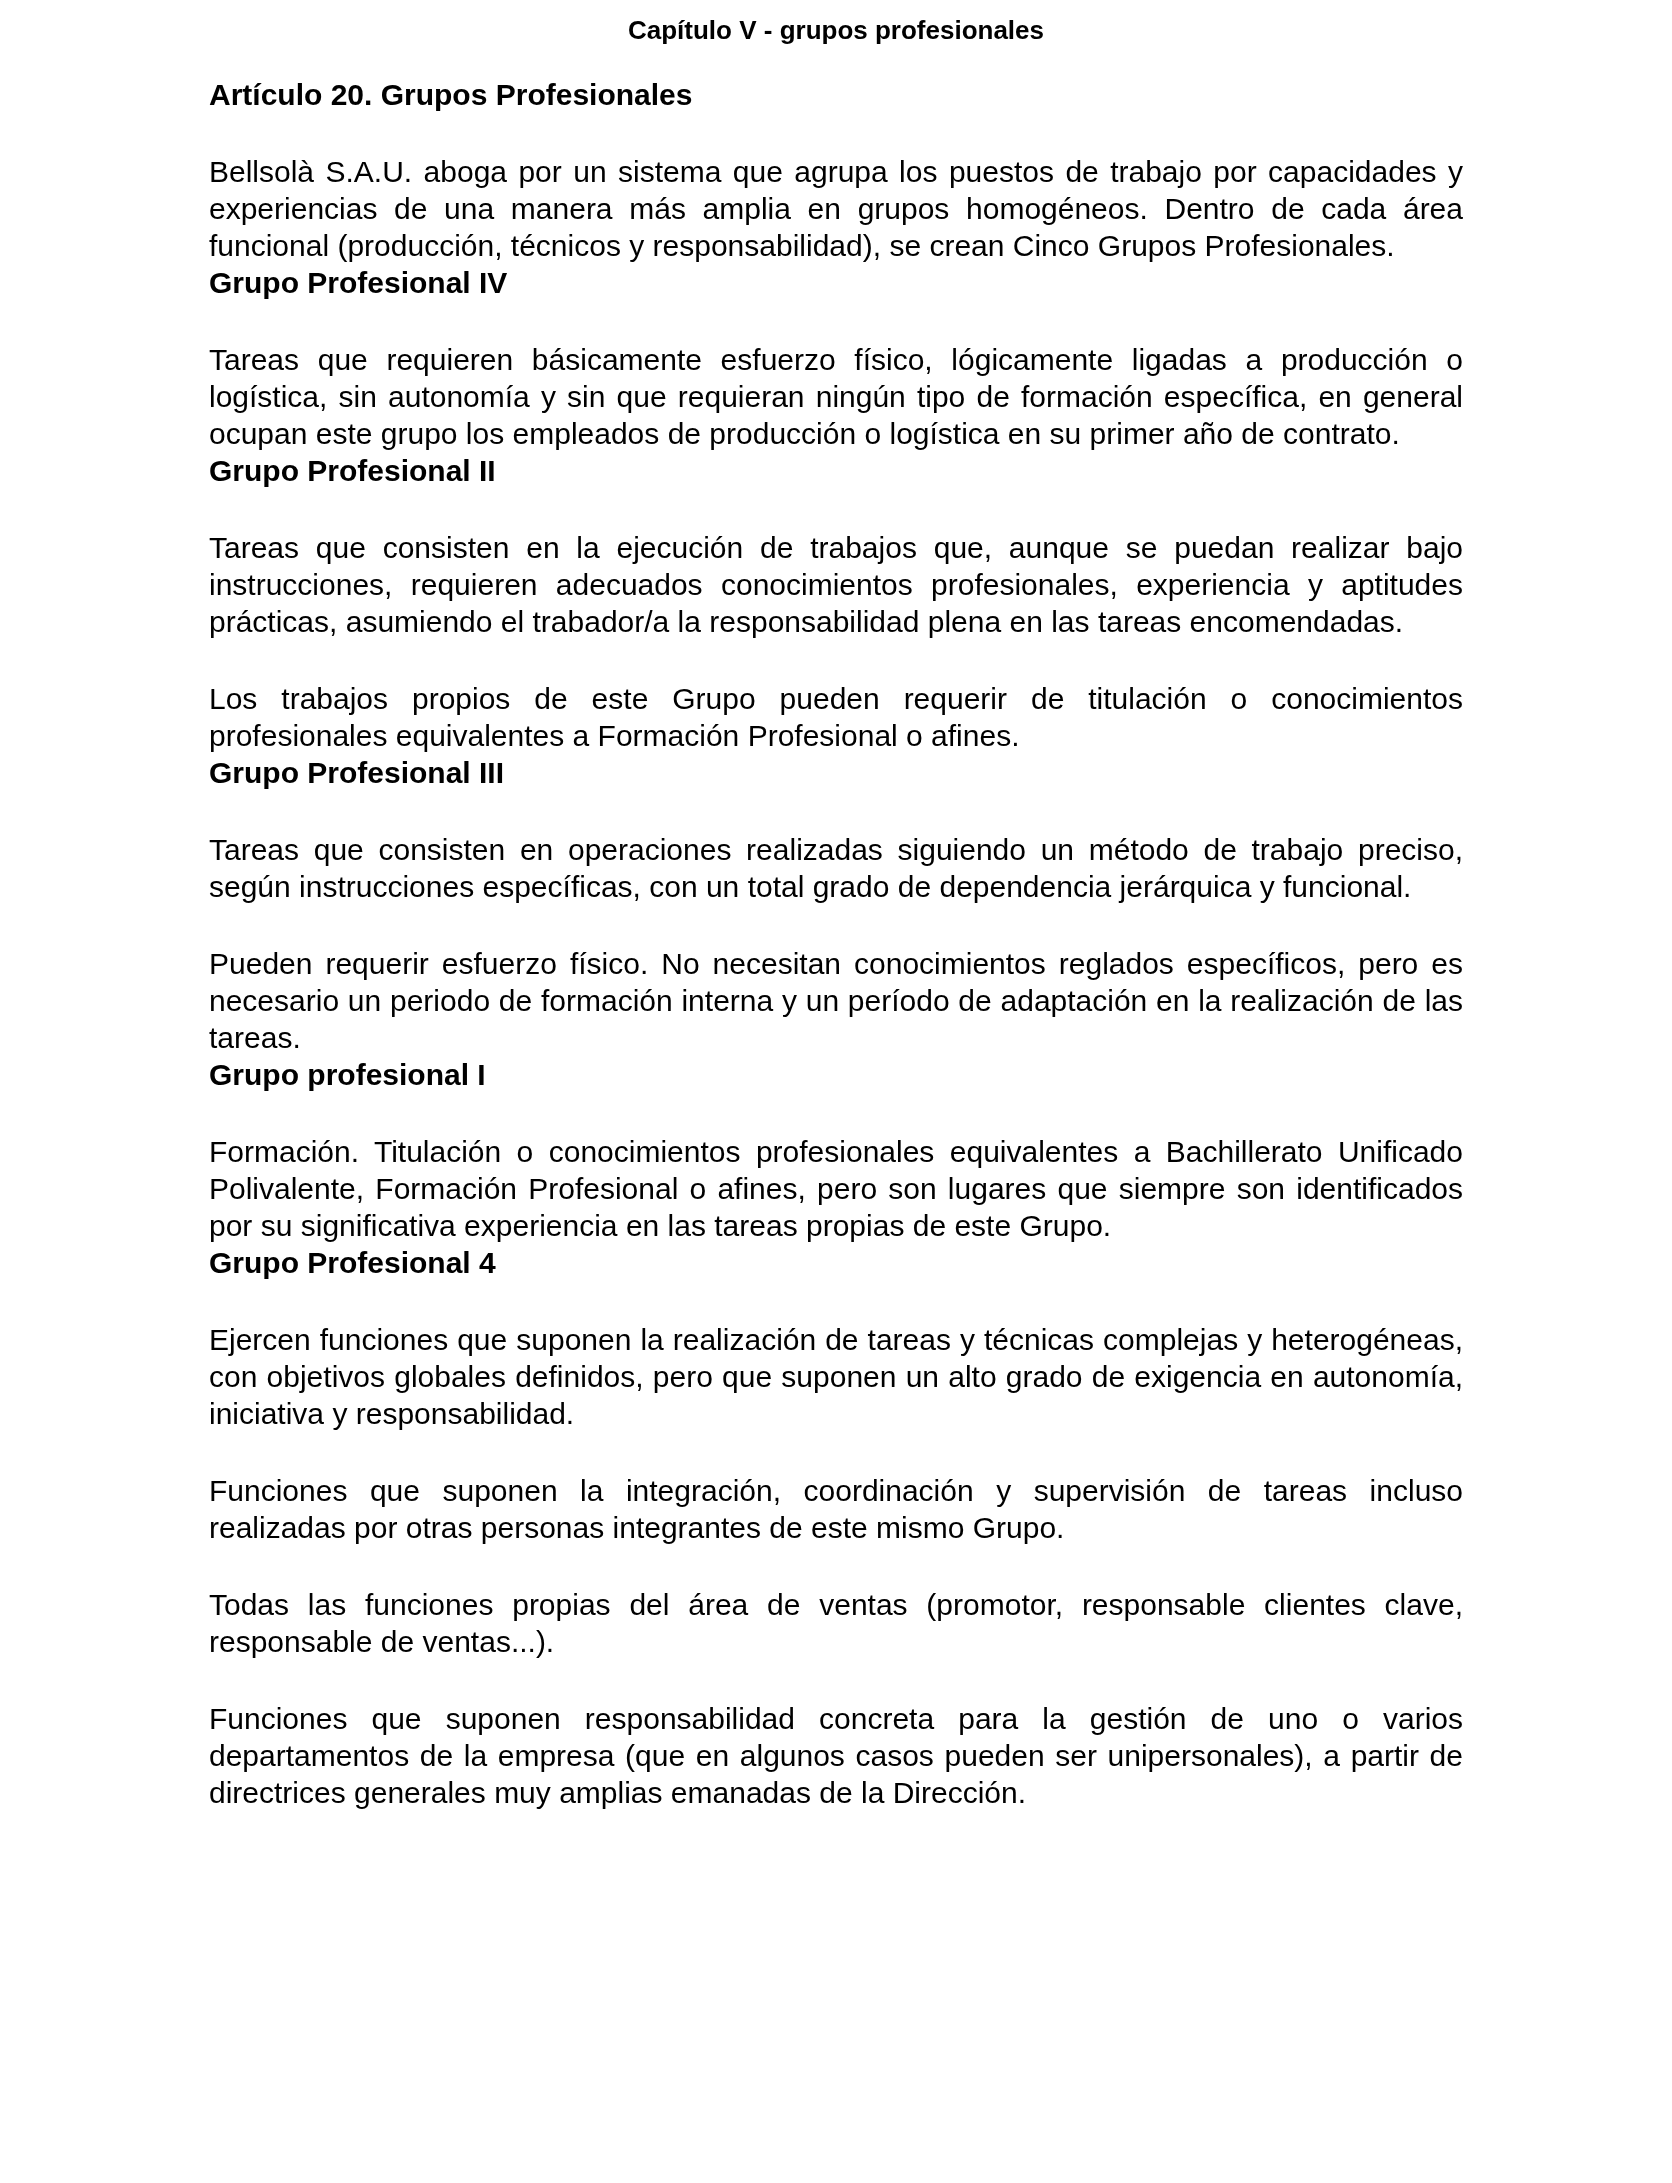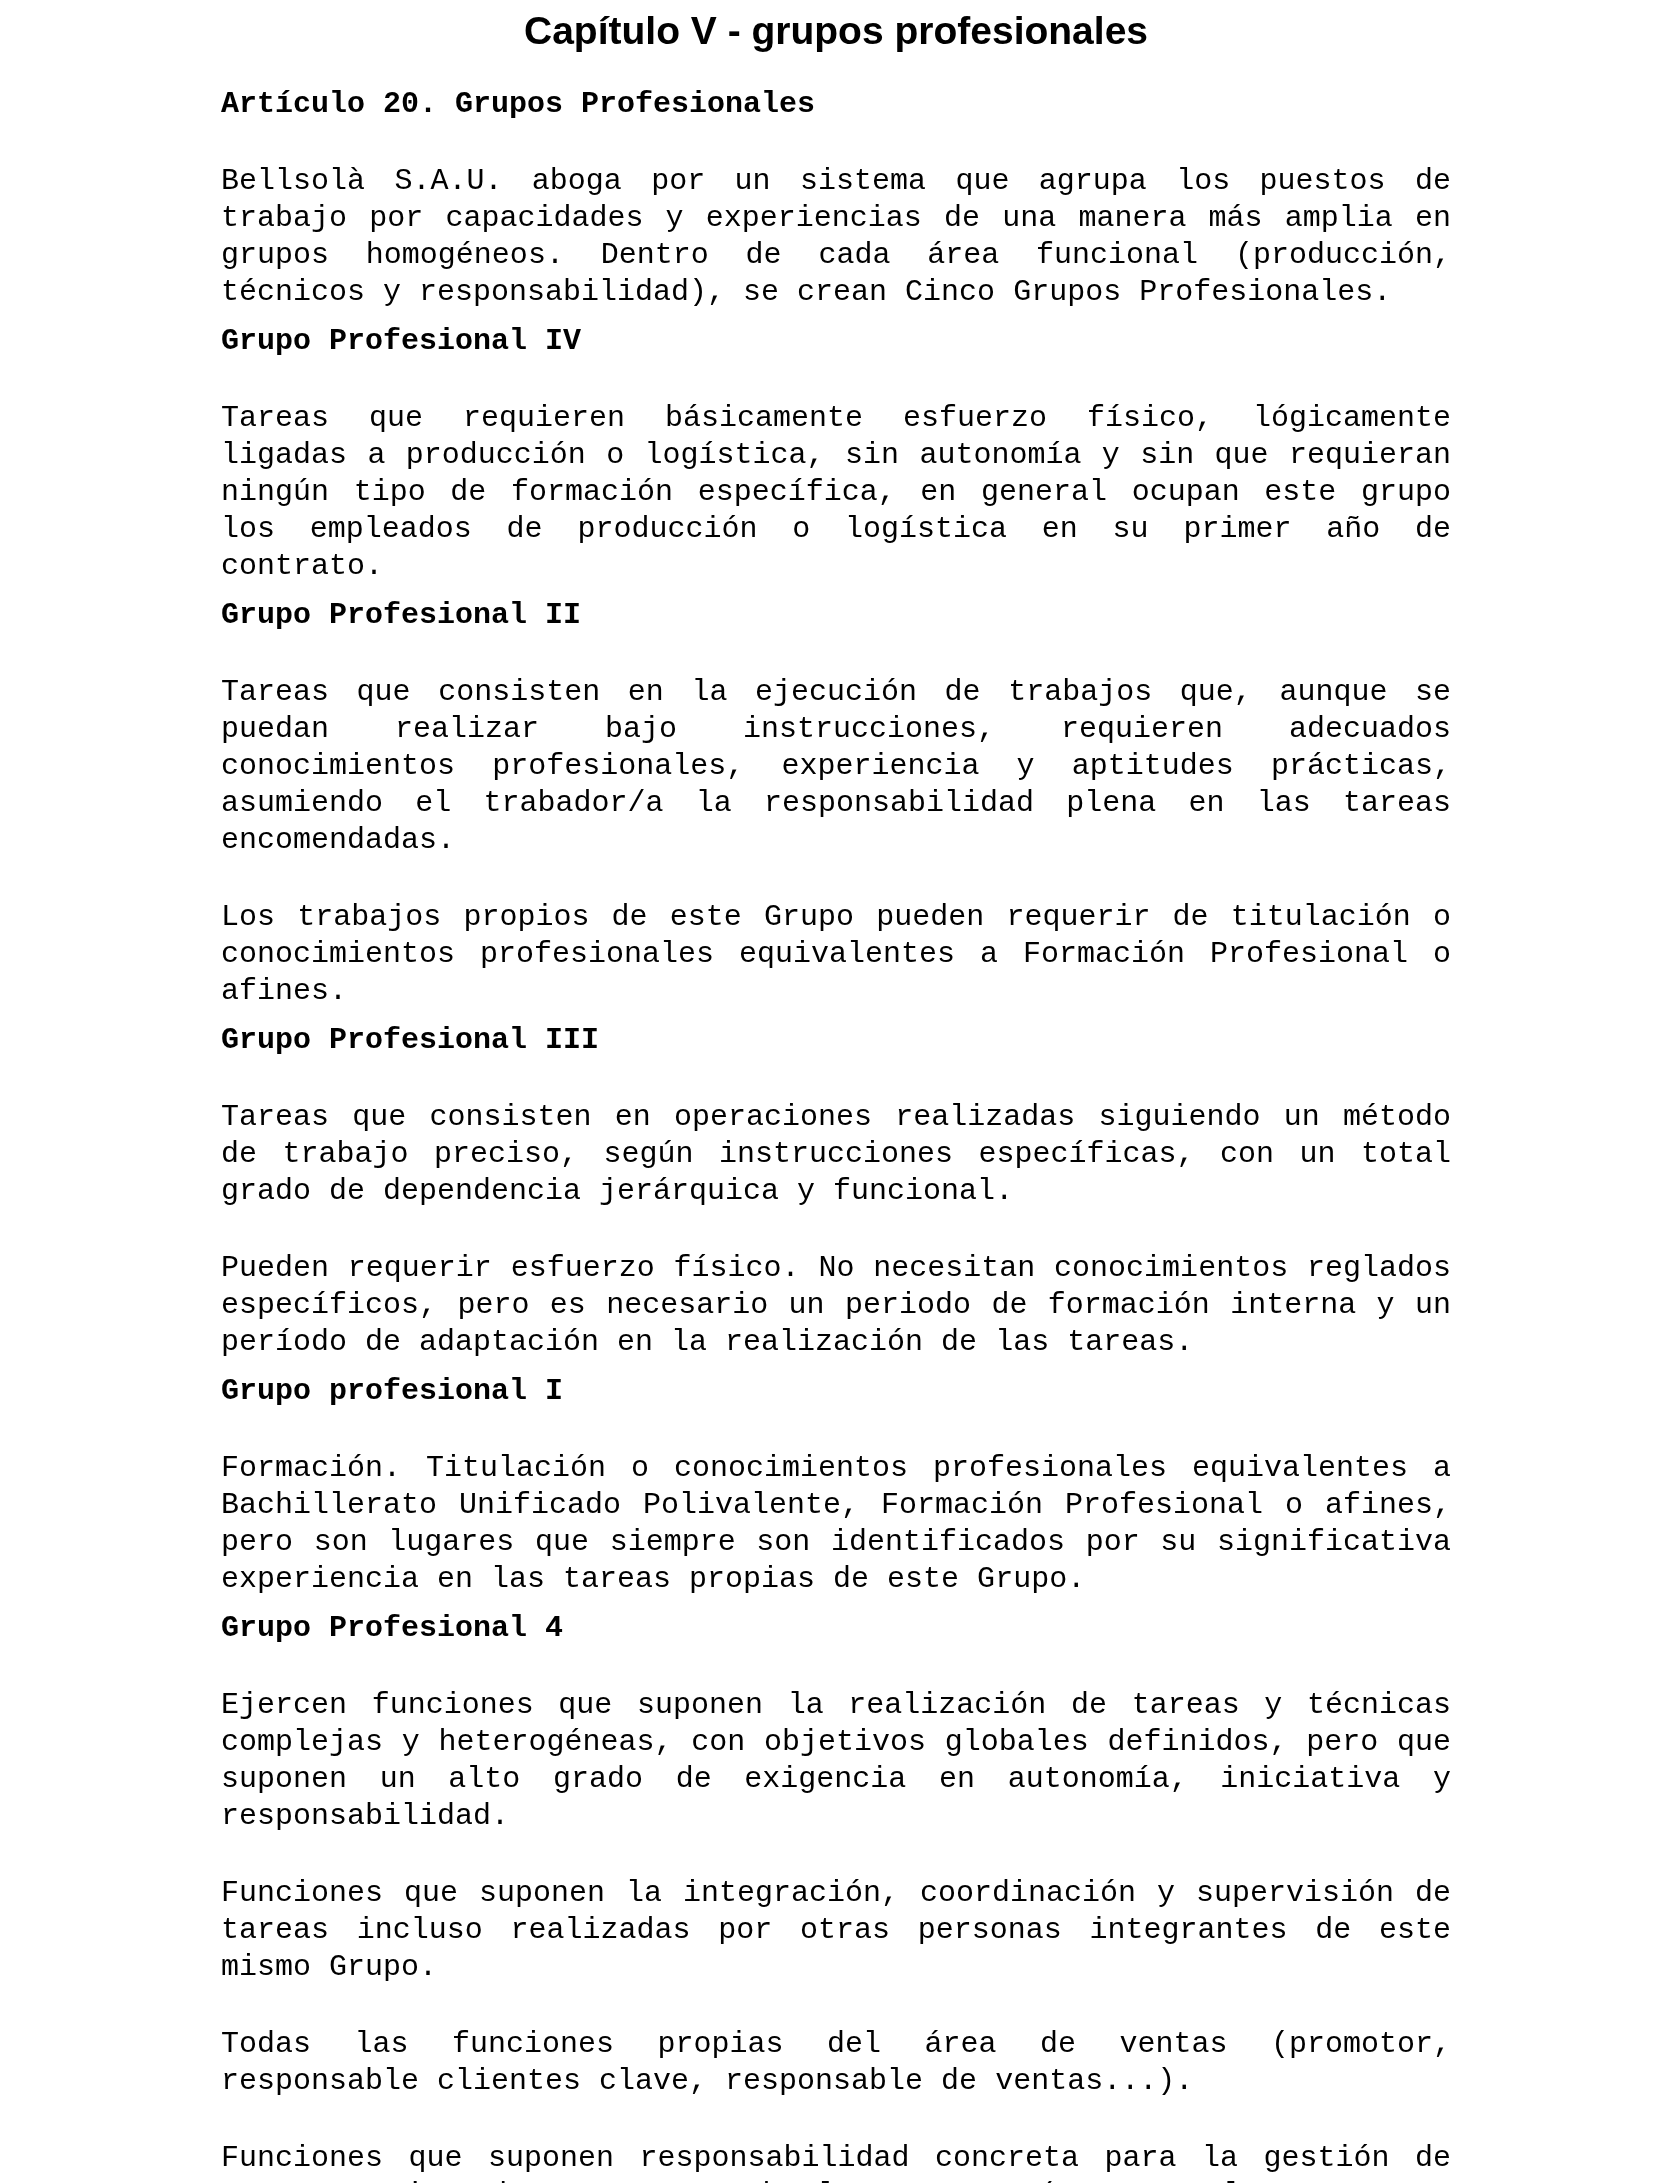--- a/index.html
+++ b/index.html
@@ -14,30 +14,29 @@
     font-family: "Liberation Sans", sans-serif;
     overflow: hidden;
   }
   .page {
     box-sizing: border-box;
     width: 1672px;
     height: 2183px;
     padding: 12px 209px 0 209px;
   }
   .doc-title {
-    font-size: 39px;
+    font-size: 26px;
     line-height: 37px;
     font-weight: bold;
     text-align: center;
-    margin: 0 0 37px 0;
+    margin: 0 0 27px 0;
   }
   .section {
-    margin: 12px;
+    margin: 0;
     padding: 0;
-    font-family: Liberation Mono, monospace;
   }
   .section-heading {
     font-size: 30px;
     line-height: 37px;
     font-weight: bold;
     text-align: left;
     margin: 0 0 40px 0;
   }
   .para {
     font-size: 30px;

